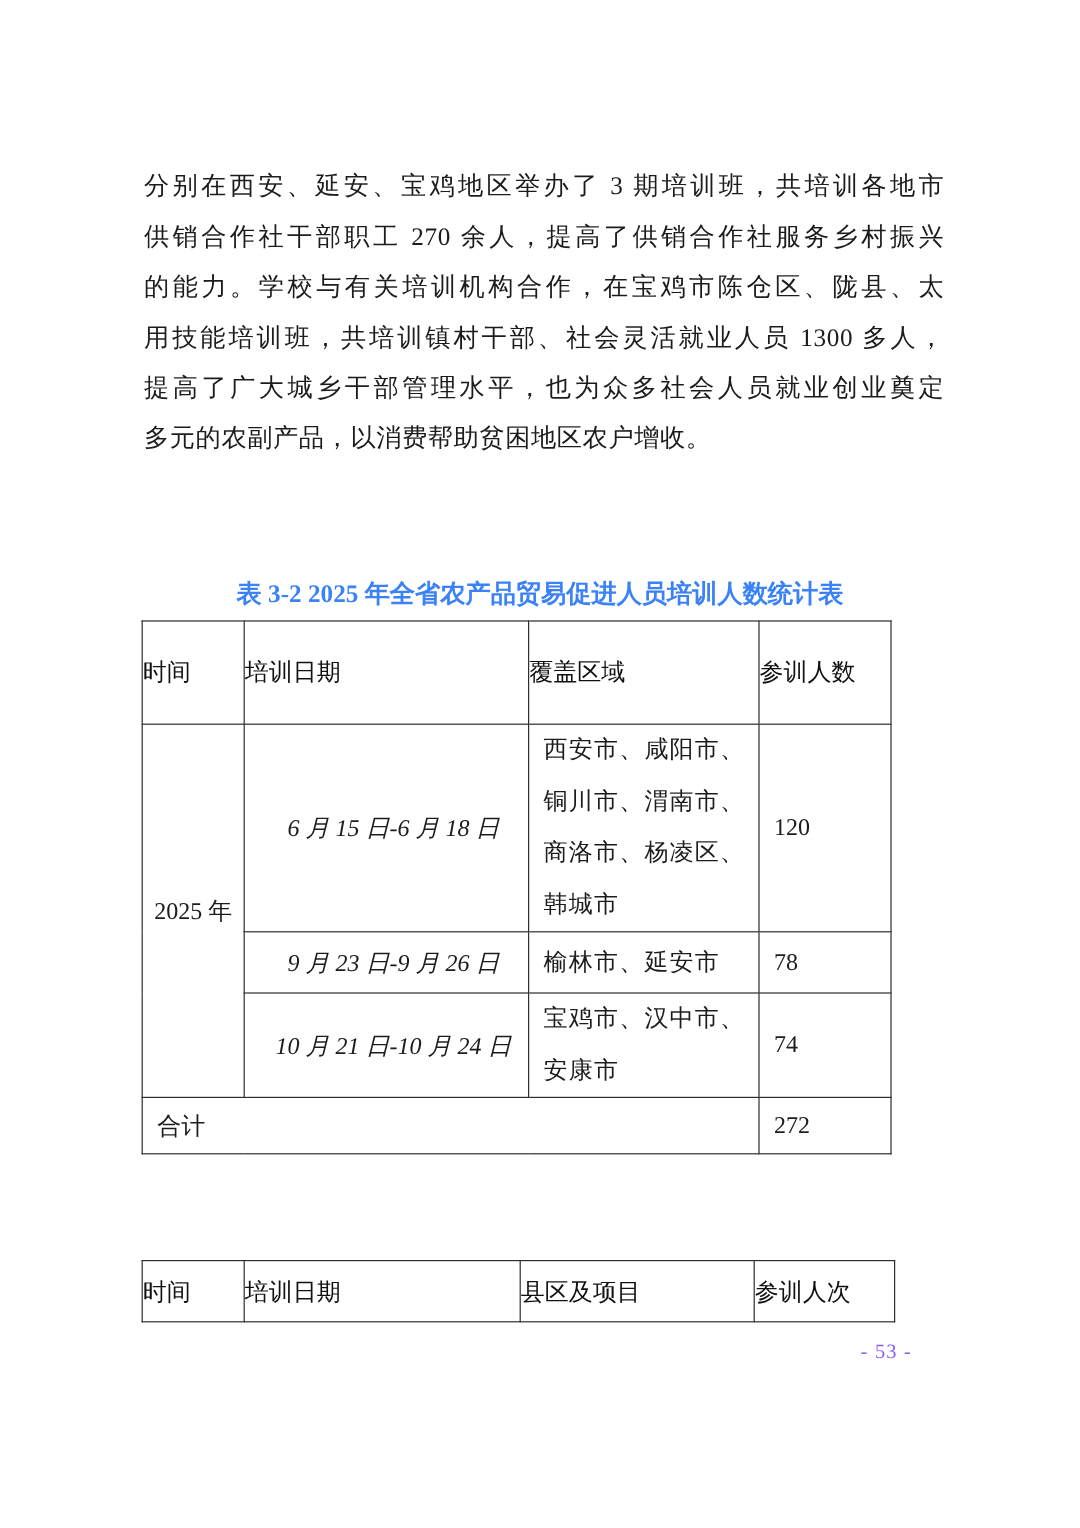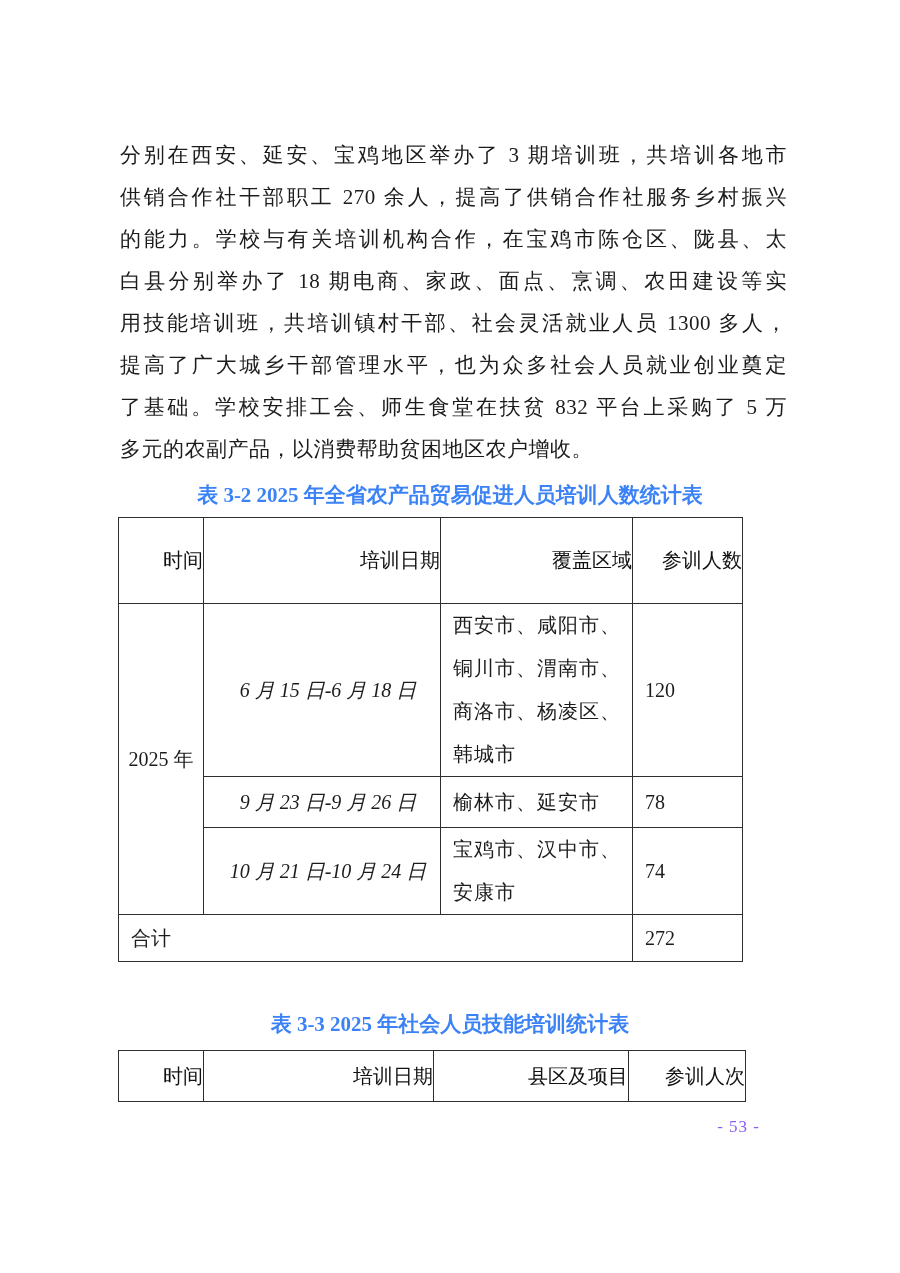--- a/index.html
+++ b/index.html
@@ -47,21 +47,21 @@
     color:#1c1c1c;
   }
   table.doc-table td, table.doc-table th {
     border:1.5px solid #2e2e2e;
     vertical-align:middle;
     font-weight:normal;
   }
   th.hdr {
     font-family:"Liberation Sans","DejaVu Sans",sans-serif;
     font-weight:700;
-    text-align:right;
+    text-align:left;
     font-size:20px;
     color:#111;
   }
   #t1 { left:118px; top:517px; width:624px; }
   #t2 { left:118px; top:1050px; width:627px; }
 
   td.year-cell { text-align:center; }
   td.date-cell { text-align:center; padding-left:12px; white-space:nowrap;font-style:italic; }
   td.region-cell {
     text-align:left;
@@ -84,24 +84,22 @@
 </style>
 </head>
 <body>
 
 <div class="page">
 
   <div class="para">
     <div class="para-line just">分别在西安、延安、宝鸡地区举办了 3 期培训班，共培训各地市</div>
     <div class="para-line just">供销合作社干部职工 270 余人，提高了供销合作社服务乡村振兴</div>
     <div class="para-line just">的能力。学校与有关培训机构合作，在宝鸡市陈仓区、陇县、太</div>
-    <div class="para-line just">白县分别举办了 18 期电商、家政、面点、烹调、农田建设等实</div>
     <div class="para-line just">用技能培训班，共培训镇村干部、社会灵活就业人员 1300 多人，</div>
     <div class="para-line just">提高了广大城乡干部管理水平，也为众多社会人员就业创业奠定</div>
-    <div class="para-line just">了基础。学校安排工会、师生食堂在扶贫 832 平台上采购了 5 万</div>
     <div class="para-line last">多元的农副产品，以消费帮助贫困地区农户增收。</div>
   </div>
 
   <div class="tbl-title t1-title">表 3-2 2025 年全省农产品贸易促进人员培训人数统计表</div>
 
   <table class="doc-table" id="t1">
     <colgroup>
       <col style="width:85px">
       <col style="width:237px">
       <col style="width:192px">
@@ -130,21 +128,20 @@
       <td class="region-cell">宝鸡市、汉中市、安康市</td>
       <td class="count-cell">74</td>
     </tr>
     <tr style="height:47px">
       <td class="total-label" colspan="3">合计</td>
       <td class="count-cell">272</td>
     </tr>
   </tbody>
     </table>
 
-  <div class="tbl-title t2-title">表 3-3 2025 年社会人员技能培训统计表</div>
 
   <table class="doc-table" id="t2">
     <colgroup>
       <col style="width:85px">
       <col style="width:230px">
       <col style="width:195px">
       <col style="width:117px">
     </colgroup>
     <tbody>
         <tr style="height:51px">

